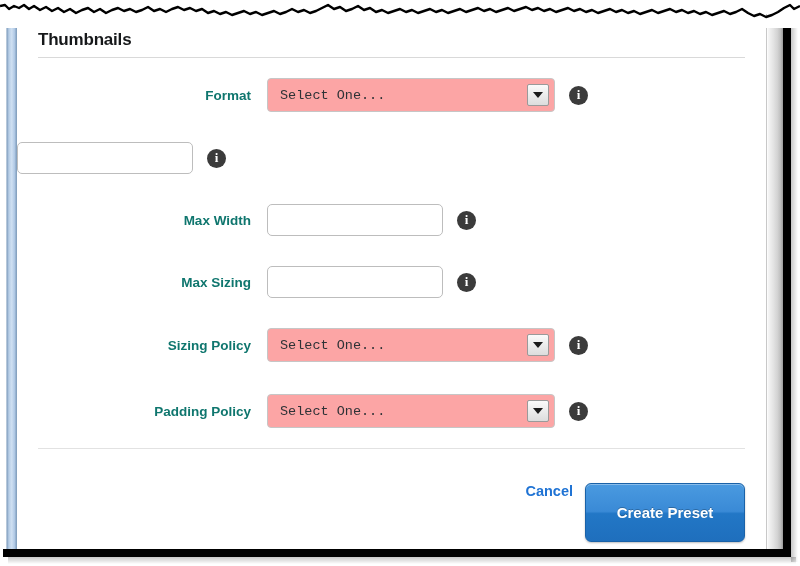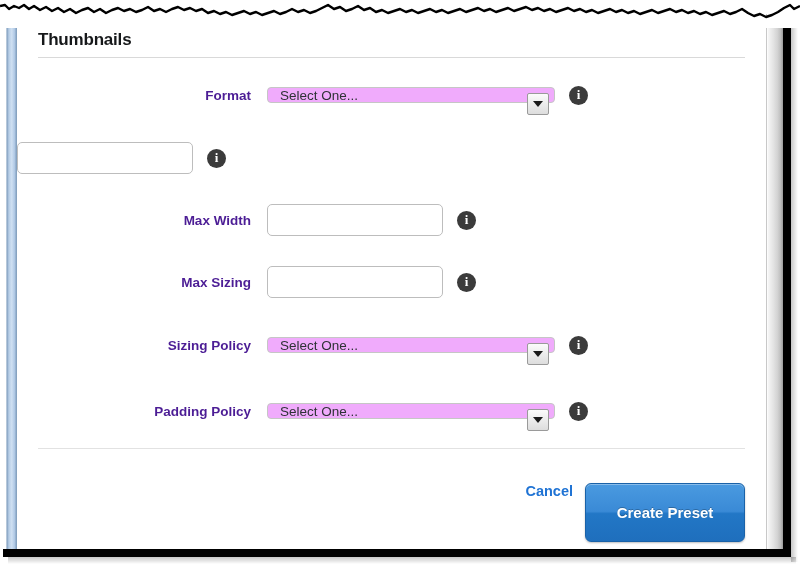--- a/index.html
+++ b/index.html
@@ -165,35 +165,36 @@
     display: flex;
     align-items: center;
   }
 
   .field-label {
     width: 250px;
     text-align: right;
     padding-right: 16px;
     font-size: 13.5px;
     font-weight: bold;
-    color: #4c1d95;
+    color: #0f766e;
     white-space: nowrap;
   }
 
   
   .select-box {
     position: relative;
     width: 288px;
-    height: 16px;
-    background: #f0abfc;
+    height: 34px;
+    background: #fca5a5;
     border: 1px solid #c6c6c6;
     border-radius: 4px;
     display: flex;
     align-items: center;
     cursor: pointer;
+    font-family: Liberation Mono, monospace;
   }
   .select-box .sel-text {
     padding-left: 12px;
     font-size: 13.5px;
     color: #2e3236;
     white-space: nowrap;
   }
   .select-arrow-btn {
     position: absolute;
     right: 5px;

